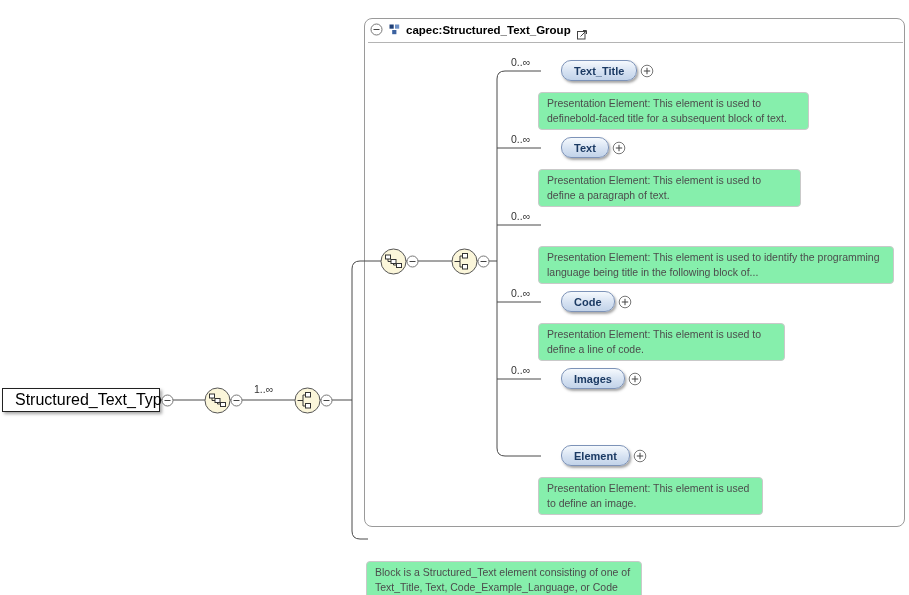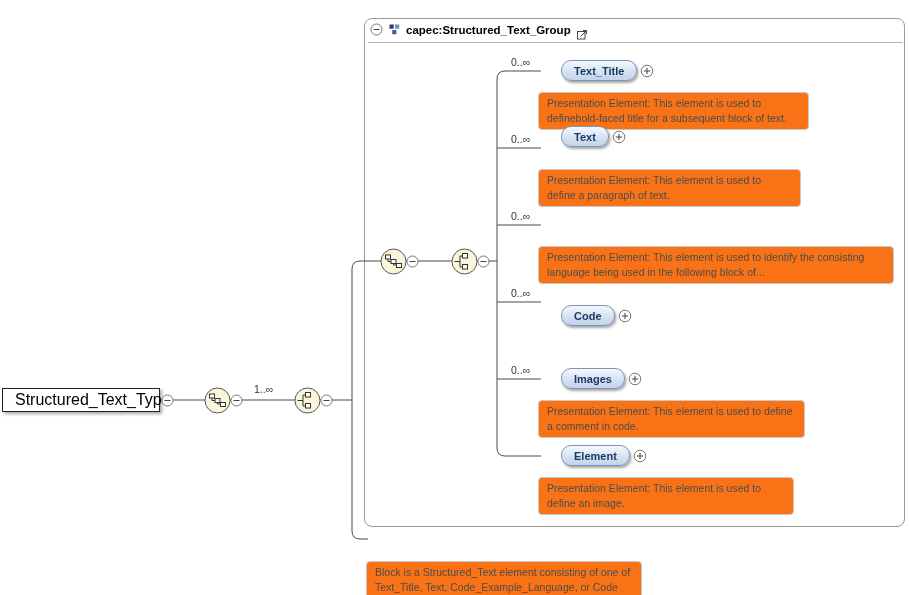--- a/index.html
+++ b/index.html
@@ -38,21 +38,21 @@
     box-shadow:1.5px 2px 2.5px rgba(60,60,60,.45);
     font-size:11px;font-weight:bold;color:#1b3a63;white-space:nowrap;
   }
   .pill.light{
     background:linear-gradient(#ffffff,#e7ebf3);
     border-color:#84889a;color:#16304f;
   }
   .card{position:absolute;font-size:10.5px;color:#333;white-space:nowrap;}
   .desc{
     position:absolute;box-sizing:border-box;
-    background:#f97316;border:1px solid #c9c9c9;border-radius:4px;
+    background:#86efac;border:1px solid #c9c9c9;border-radius:4px;
     padding:3px 8px;font-size:10.5px;line-height:1.42;color:#4c4c4c;
   }
   .icon-abs{position:absolute;}
   .link-on-pill{position:absolute;right:-4px;bottom:-6px;}
 </style>
 </head>
 <body>
 
 <div class="canvas">
 
@@ -155,67 +155,67 @@
       </div>
     <svg width="14" height="14" viewBox="0 0 14 14">
       <circle cx="7" cy="7" r="5.8" fill="#fff" stroke="#777"></circle>
         <line x1="3.8" y1="7" x2="10.2" y2="7" stroke="#444"></line>
         <line x1="7" y1="3.8" x2="7" y2="10.2" stroke="#444"></line>
     </svg>
   </div>
   <div class="desc" style="left:538px;top:76px;width:271px;white-space:normal">Presentation Element: This element is used to definebold-faced title for a subsequent block of text.</div>
 
   <div class="card" style="left:511px;top:117px">0..∞</div>
-  <div class="pill-row" style="left:541px;top:110px">
+  <div class="pill-row" style="left:541px;top:121px">
     <div class="pill">
         <span>Text</span>
       </div>
     <svg width="14" height="14" viewBox="0 0 14 14">
       <circle cx="7" cy="7" r="5.8" fill="#fff" stroke="#777"></circle>
         <line x1="3.8" y1="7" x2="10.2" y2="7" stroke="#444"></line>
         <line x1="7" y1="3.8" x2="7" y2="10.2" stroke="#444"></line>
     </svg>
   </div>
   <div class="desc" style="left:538px;top:153px;width:263px;white-space:normal">Presentation Element: This element is used to define a paragraph of text.</div>
 
   <div class="card" style="left:511px;top:194px">0..∞</div>
-  <div class="desc" style="left:538px;top:230px;width:356px;white-space:normal">Presentation Element: This element is used to identify the consisting language being used in the following block of...</div>
+  <div class="desc" style="left:538px;top:230px;width:356px;white-space:normal">Presentation Element: This element is used to identify the programming language being title in the following block of...</div>
 
   <div class="card" style="left:511px;top:271px">0..∞</div>
-  <div class="pill-row" style="left:541px;top:289px">
+  <div class="pill-row" style="left:541px;top:275px">
     <div class="pill">
         <span>Code</span>
       </div>
     <svg width="14" height="14" viewBox="0 0 14 14">
       <circle cx="7" cy="7" r="5.8" fill="#fff" stroke="#777"></circle>
         <line x1="3.8" y1="7" x2="10.2" y2="7" stroke="#444"></line>
         <line x1="7" y1="3.8" x2="7" y2="10.2" stroke="#444"></line>
     </svg>
   </div>
+  <div class="desc" style="left:538px;top:307px;width:247px;white-space:normal">Presentation Element: This element is used to define a line of code.</div>
 
   <div class="card" style="left:511px;top:348px">0..∞</div>
   <div class="pill-row" style="left:541px;top:352px">
     <div class="pill">
         <span>Images</span>
       </div>
     <svg width="14" height="14" viewBox="0 0 14 14">
       <circle cx="7" cy="7" r="5.8" fill="#fff" stroke="#777"></circle>
         <line x1="3.8" y1="7" x2="10.2" y2="7" stroke="#444"></line>
         <line x1="7" y1="3.8" x2="7" y2="10.2" stroke="#444"></line>
     </svg>
   </div>
-  <div class="desc" style="left:538px;top:384px;width:267px;white-space:normal">Presentation Element: This element is used to define a comment in code.</div>
 
   <div class="pill-row" style="left:541px;top:429px">
     <div class="pill">
         <span>Element</span>
       </div>
     <svg width="14" height="14" viewBox="0 0 14 14">
       <circle cx="7" cy="7" r="5.8" fill="#fff" stroke="#777"></circle>
         <line x1="3.8" y1="7" x2="10.2" y2="7" stroke="#444"></line>
         <line x1="7" y1="3.8" x2="7" y2="10.2" stroke="#444"></line>
     </svg>
   </div>
-  <div class="desc" style="left:538px;top:461px;width:256px;white-space:normal">Presentation Element: This element is used to define an image.</div>
+  <div class="desc" style="left:538px;top:461px;width:225px;white-space:normal">Presentation Element: This element is used to define an image.</div>
 
   <div class="desc" style="left:366px;top:545px;width:276px;white-space:normal">Block is a Structured_Text element consisting of one of Text_Title, Text, Code_Example_Language, or Code followed by...</div>
 
 </div>
 
 </body></html>

